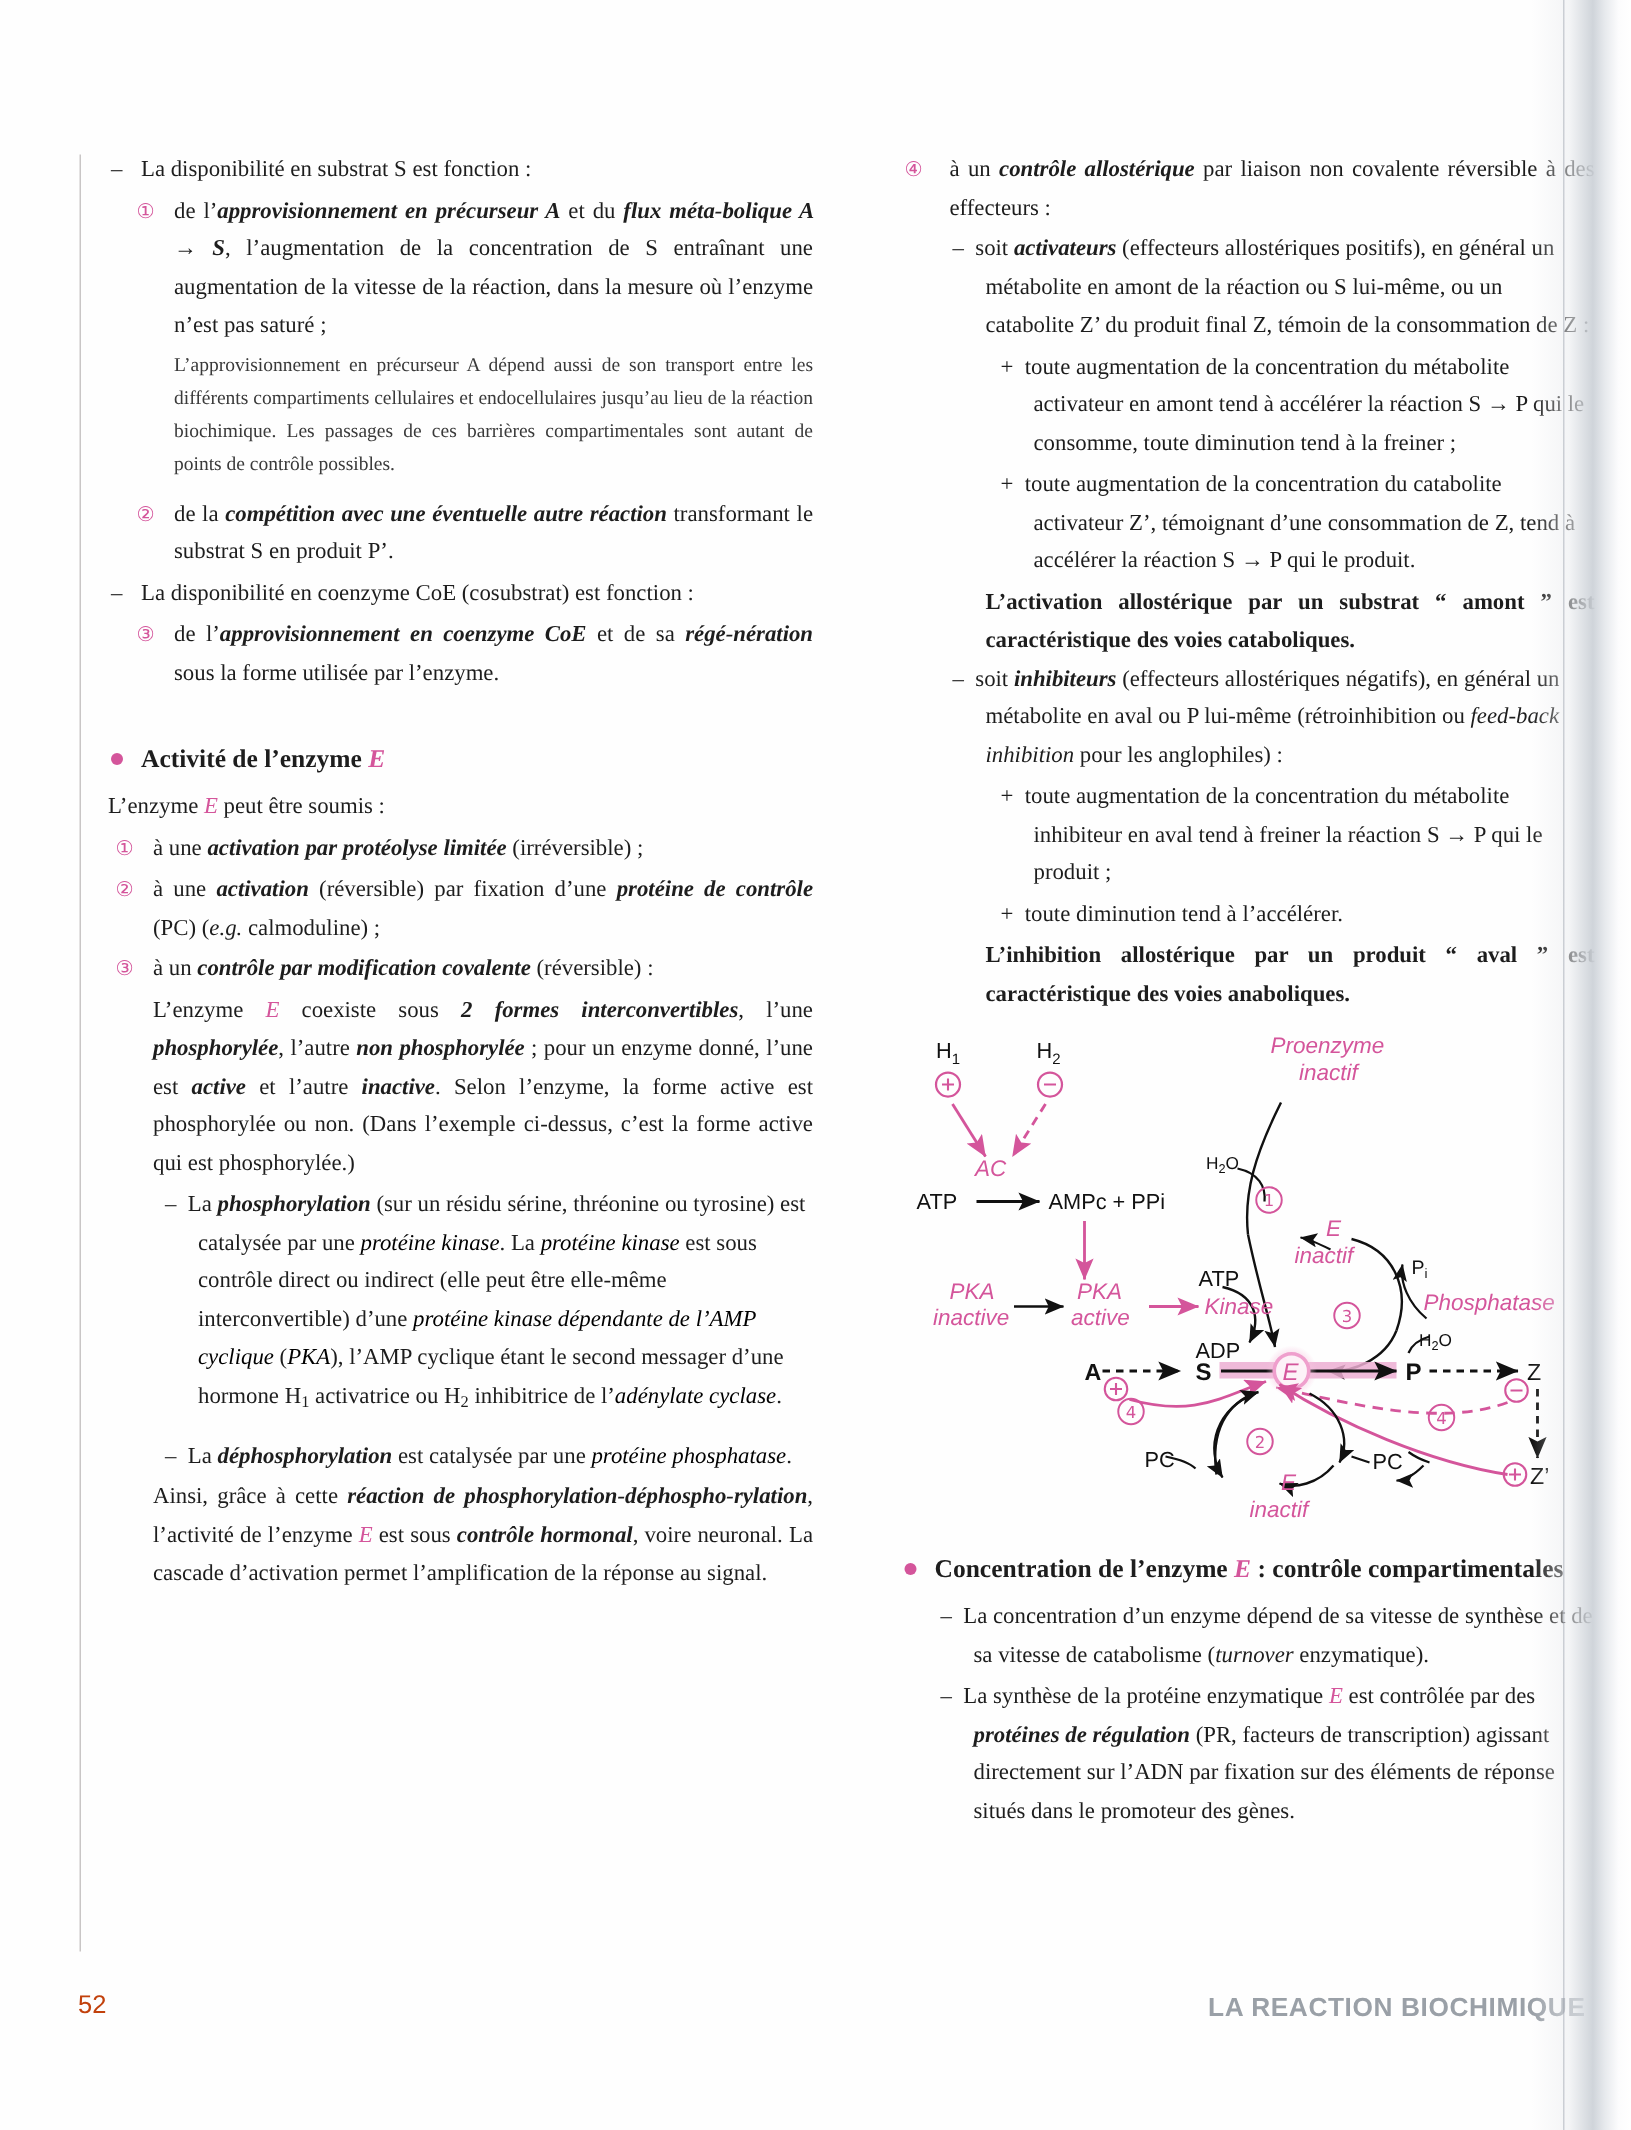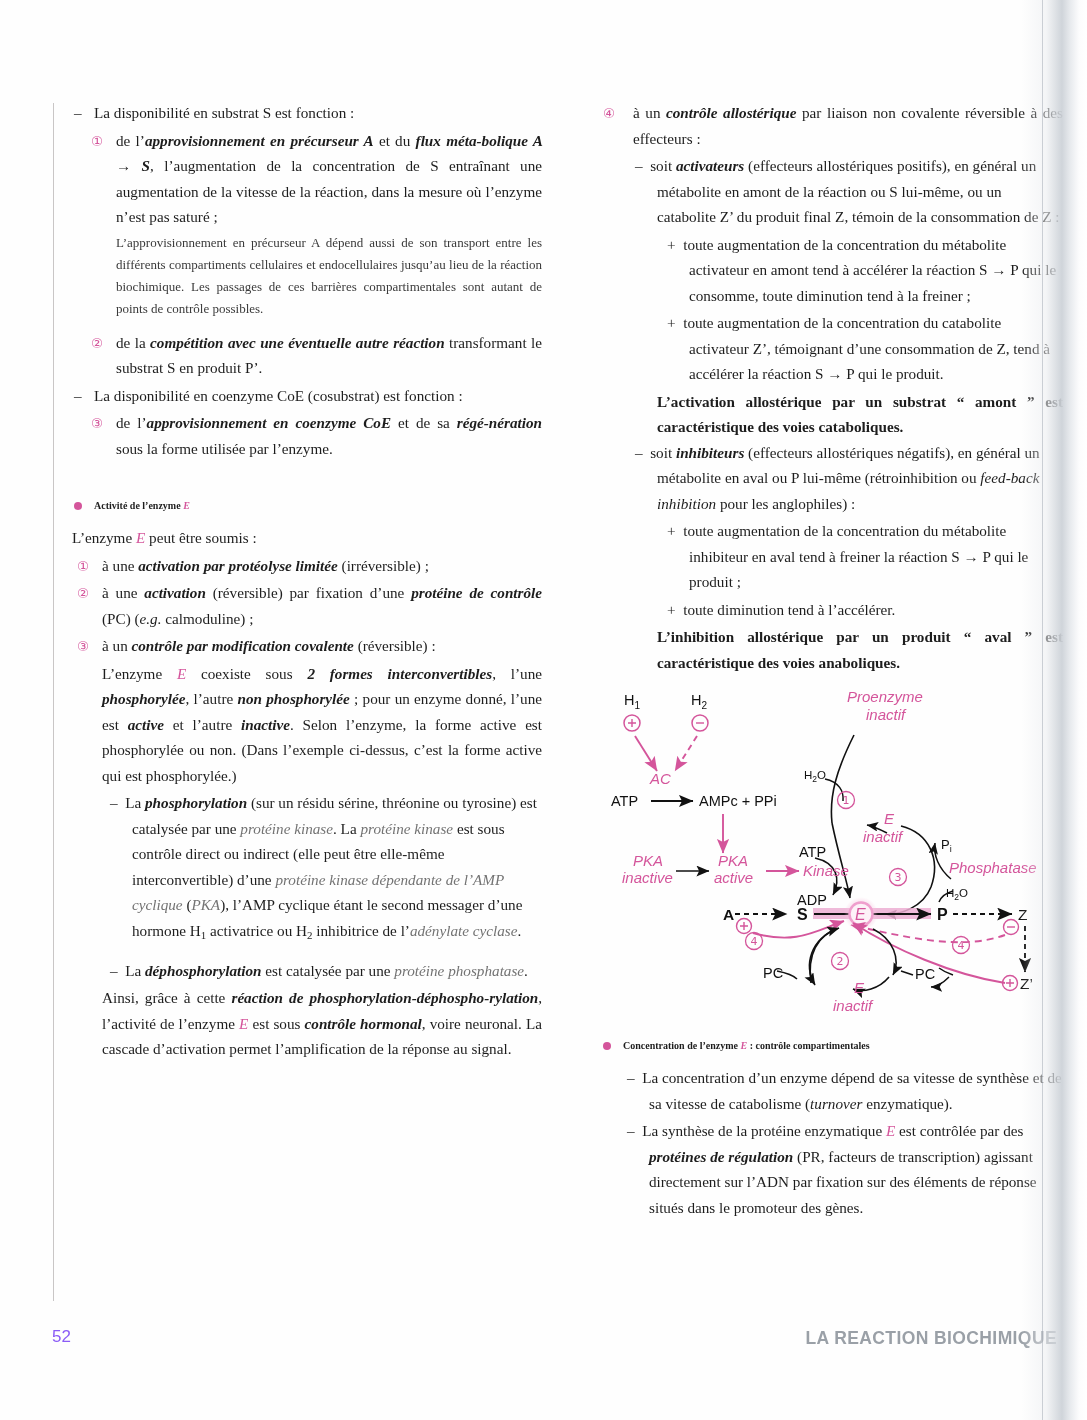--- a/index.html
+++ b/index.html
@@ -53,37 +53,37 @@
              font-family:"DejaVu Sans", sans-serif;}
   .lvl2b{font-size:15.2px;line-height:25.5px;margin-bottom:2px;position:relative;padding-left:22px;}
   .plain{font-size:15.2px;line-height:25.5px;margin-bottom:2px;}
   .small{font-size:13px;line-height:22px;color:#3a3a3a;margin-bottom:2px;}
   .indent-note{padding-left:44px;}
   .indent-body{padding-left:22px;}
   .bold-note{font-size:15.2px;line-height:25.5px;font-weight:bold;}
 
   b,strong{font-weight:bold;font-style:italic;}
   i,em{font-style:italic;}
-  .pk-i{color:#737373;font-style:italic;}
+  .pk-i{color:#000000;font-style:italic;}
   .E{color:#d4559b;font-style:italic;font-family:"Liberation Serif",serif;}
   sub{font-size:.72em;vertical-align:-.25em;}
 
   
-  .head{position:relative;padding-left:22px;font-size:10px;line-height:26px;
+  .head{position:relative;padding-left:22px;font-size:17px;line-height:26px;
         font-weight:bold;margin-bottom:6px;}
   .head .bul{position:absolute;left:2px;top:9px;width:8px;height:8px;border-radius:50%;
              background:#d4559b;}
 
   .sp-s{height:8px;}
   .sp-m{height:20px;}
   .sp-l{height:30px;}
 
   
   .footer{position:absolute;left:0;right:0;top:1327px;height:40px;}
-  .folio{position:absolute;left:52px;top:0;font-size:17px;color:#8b5cf6;
+  .folio{position:absolute;left:52px;top:0;font-size:17px;color:#c2410c;
          font-family:"Liberation Sans",sans-serif;}
   .runhead{position:absolute;right:30px;top:1px;font-size:17.5px;letter-spacing:.4px;
            color:#9aa0a7;font-weight:bold;font-family:"Liberation Sans",sans-serif;}
 
   
   .figure{position:relative;width:462px;height:330px;margin-top:8px;}
   .figure svg{position:absolute;left:0;top:0;}
 </style>
 </head>
 <body>

